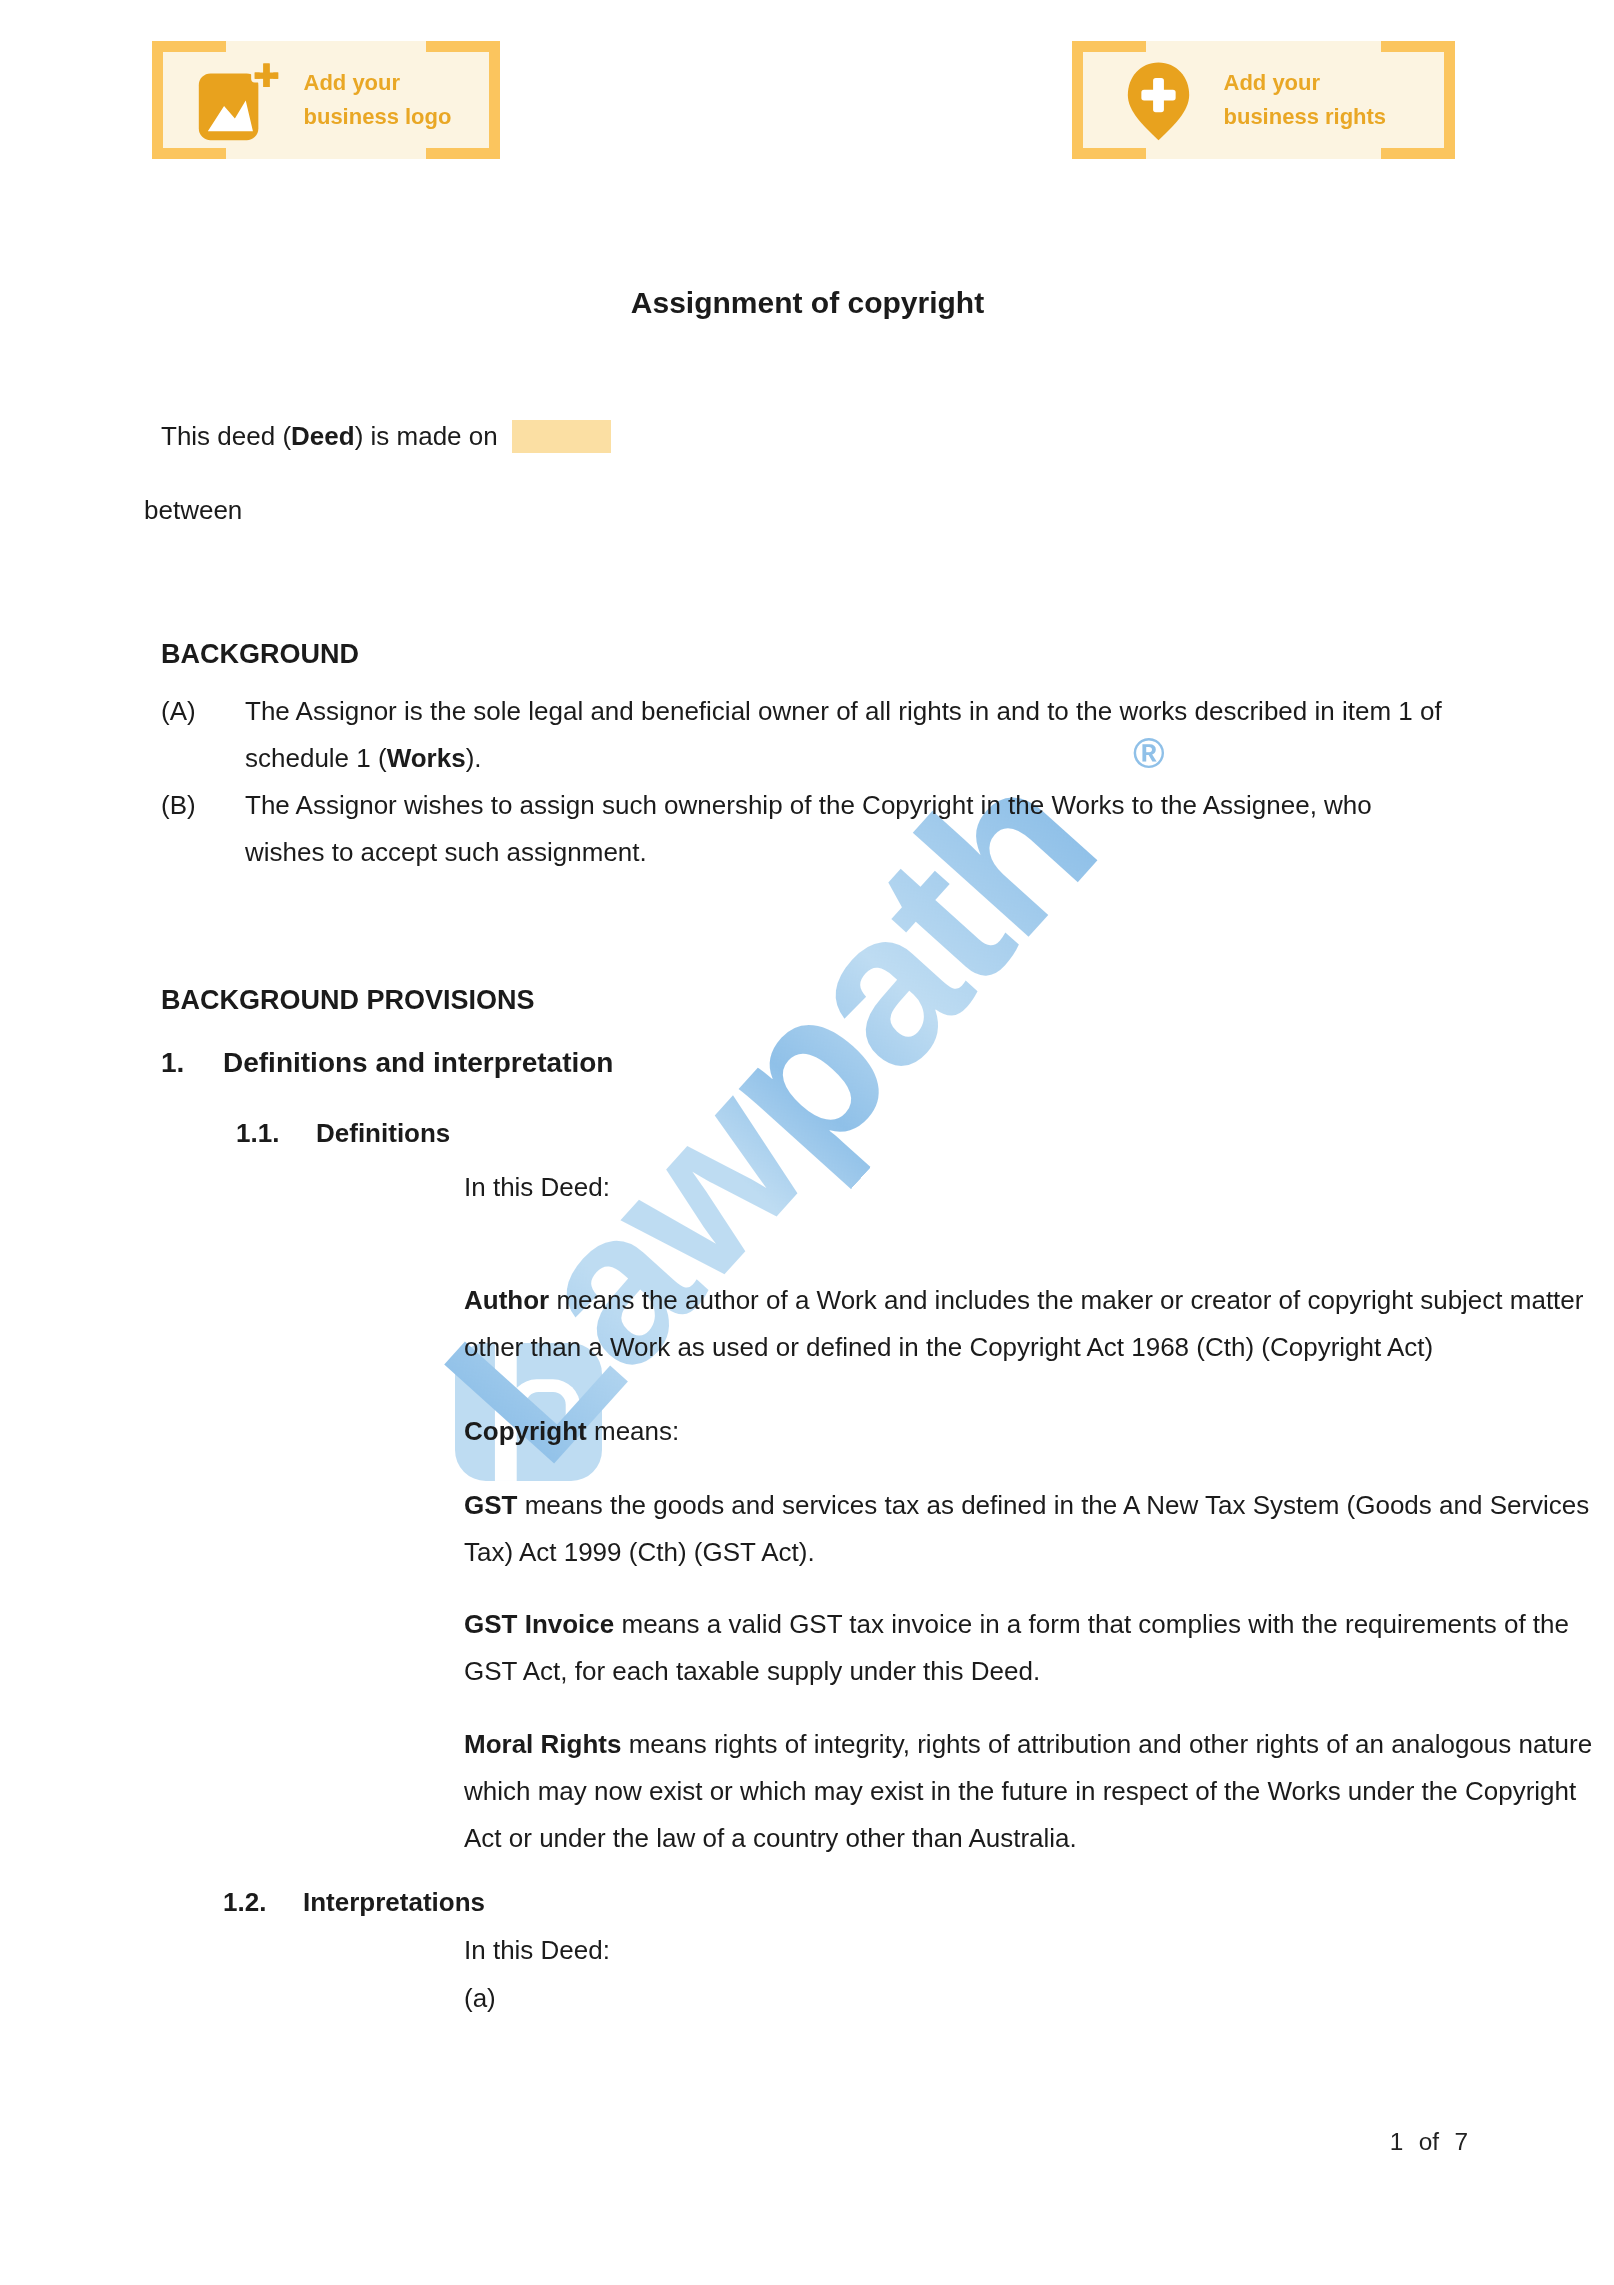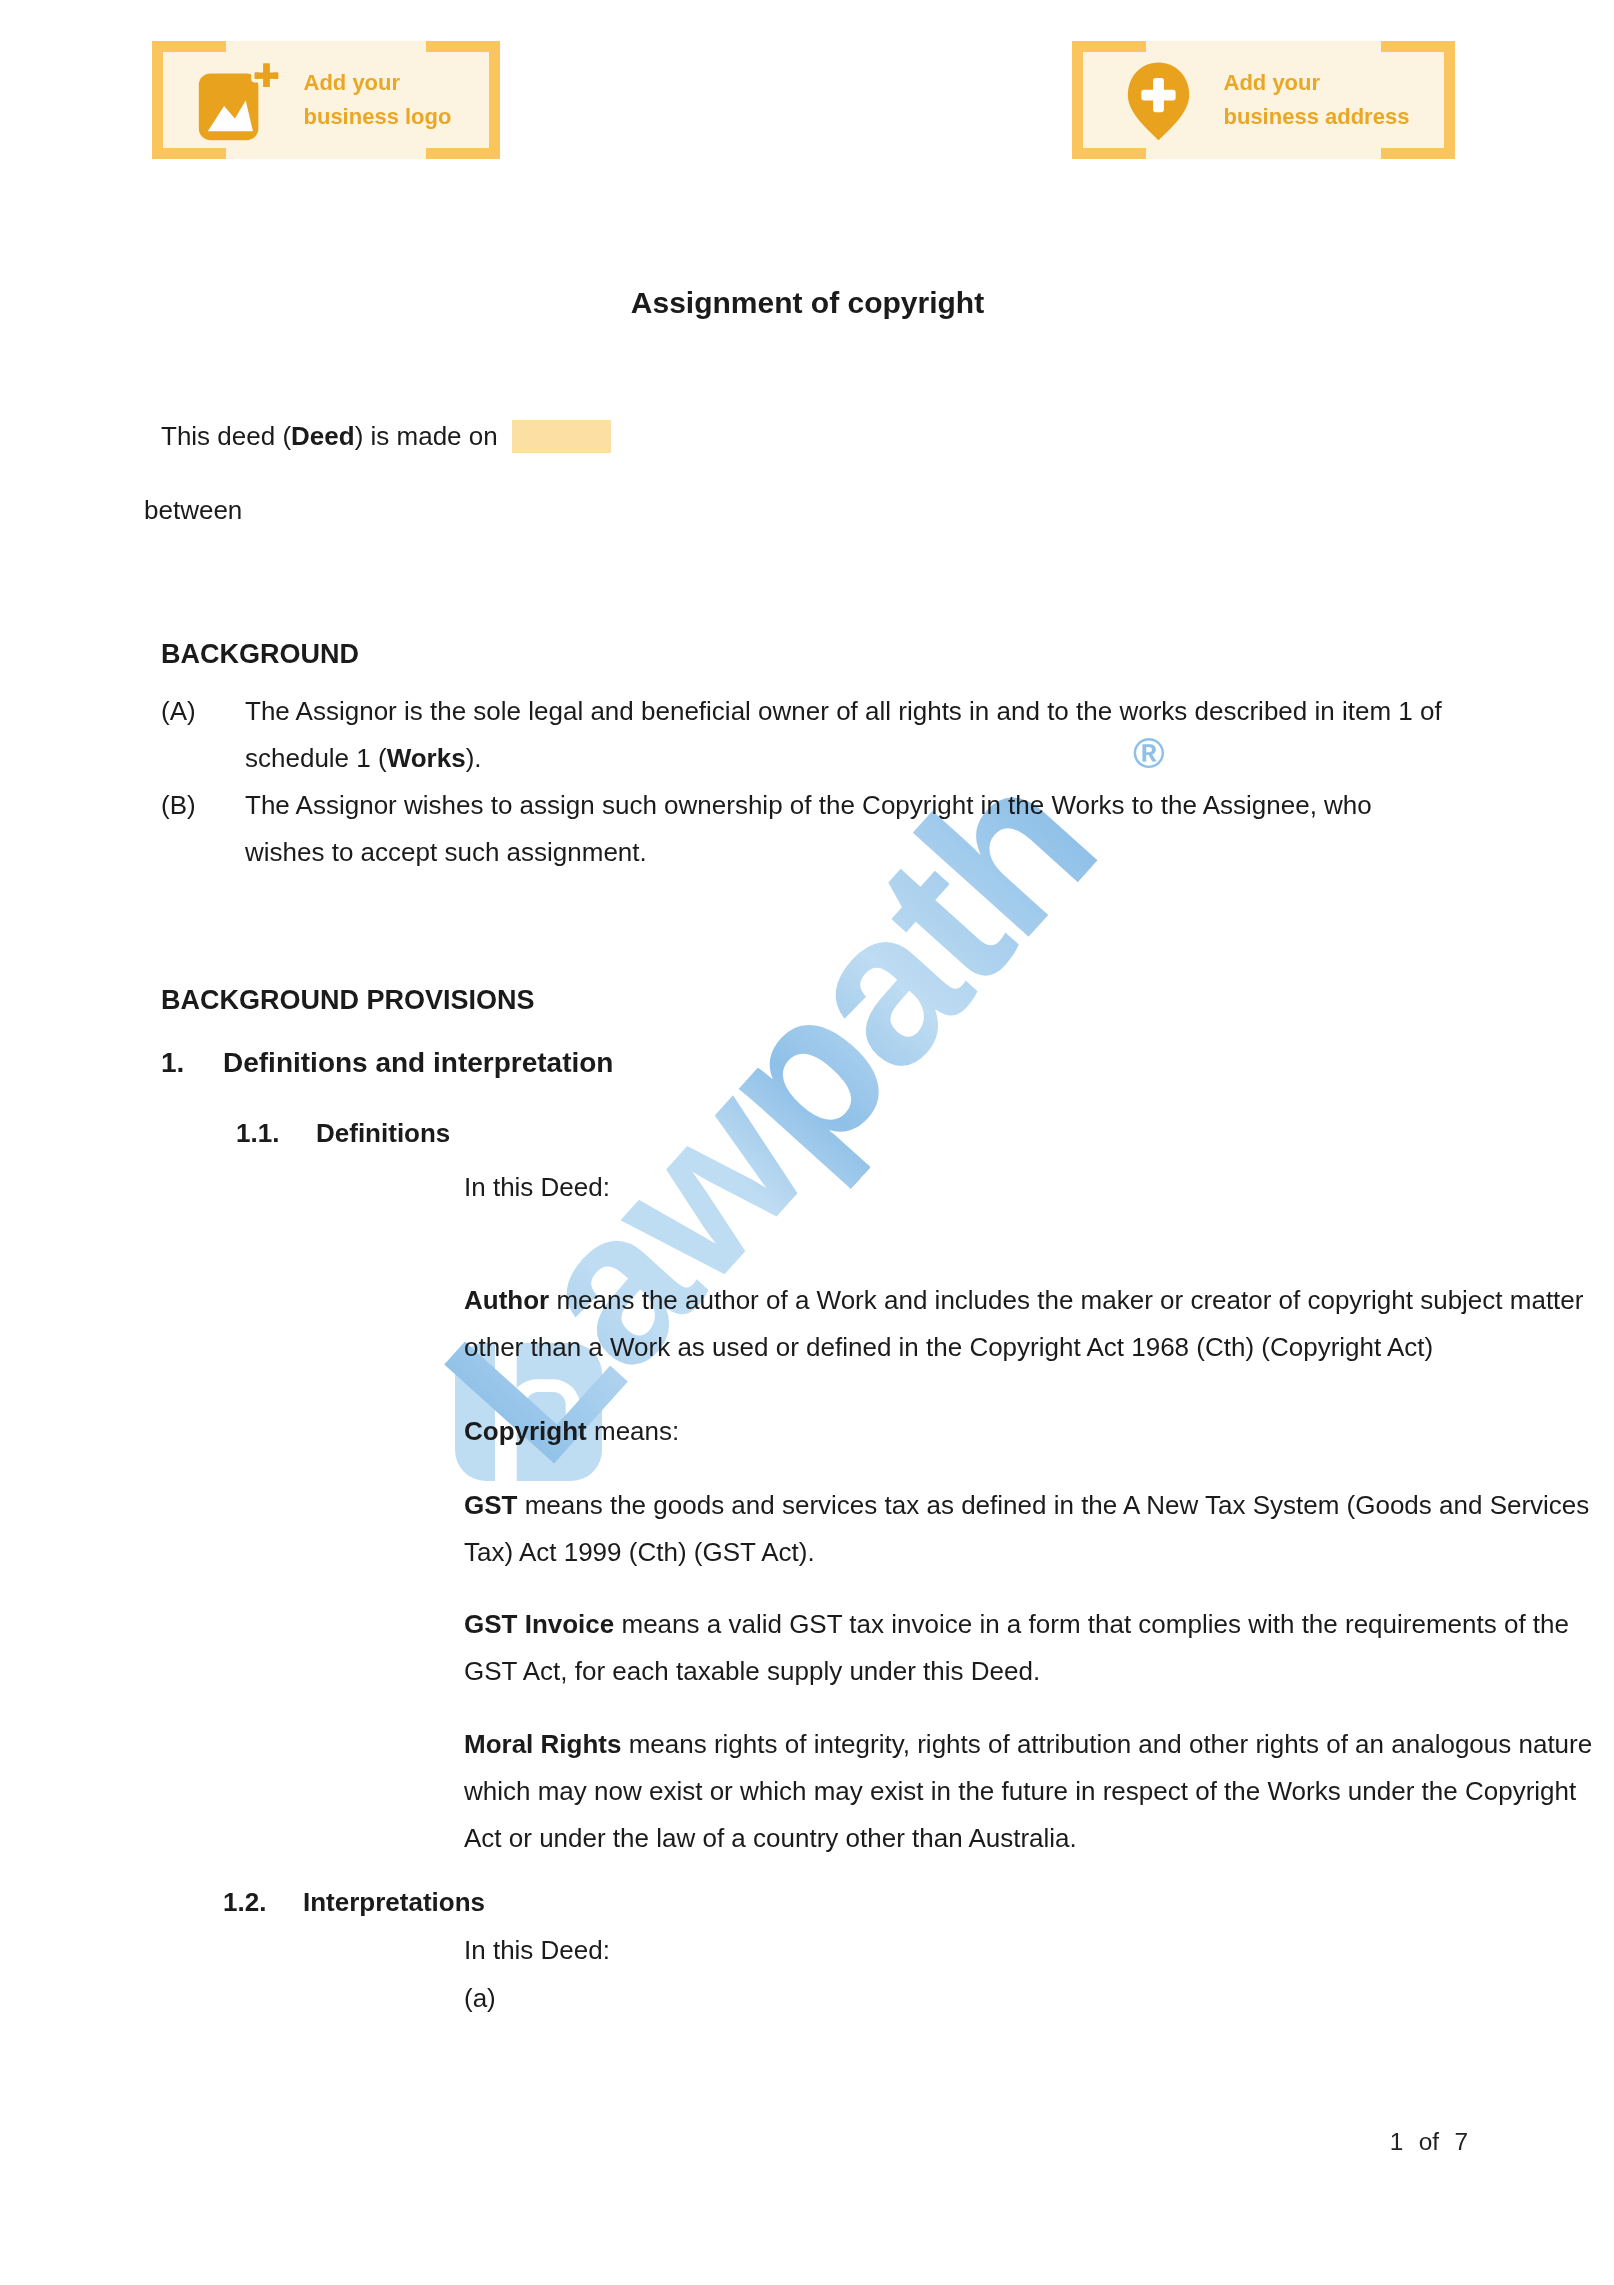--- a/index.html
+++ b/index.html
@@ -100,21 +100,21 @@
   <div class="badge" id="addressBadge">
     <span class="bracket l"></span>
     <span class="bracket r"></span>
     <svg class="icon" width="83" height="83" viewBox="0 0 92 92">
       <path d="M46 4 C26 4 12 20 12 40 C12 58 29 74 46 90 C63 74 80 58 80 40 C80 20 66 4 46 4 Z" style="fill:var(--brand-orange)"></path>
       <rect x="40" y="21" width="12" height="38" rx="3" style="fill:#ffffff"></rect>
       <rect x="27" y="34" width="38" height="12" rx="3" style="fill:#ffffff"></rect>
     </svg>
     <span class="txt">
       <span>Add your</span><br>
-      <span>business address</span>
+      <span>business rights</span>
     </span>
   </div>
 
   <div class="layer doc title">Assignment of copyright</div>
 
   <div class="layer doc" id="madeOn">
     <span>This deed (</span><span class="b">Deed</span><span>) is made on</span>
     <span class="hl" style="width:99px;margin-left:7.2px;"></span>
   </div>
 

